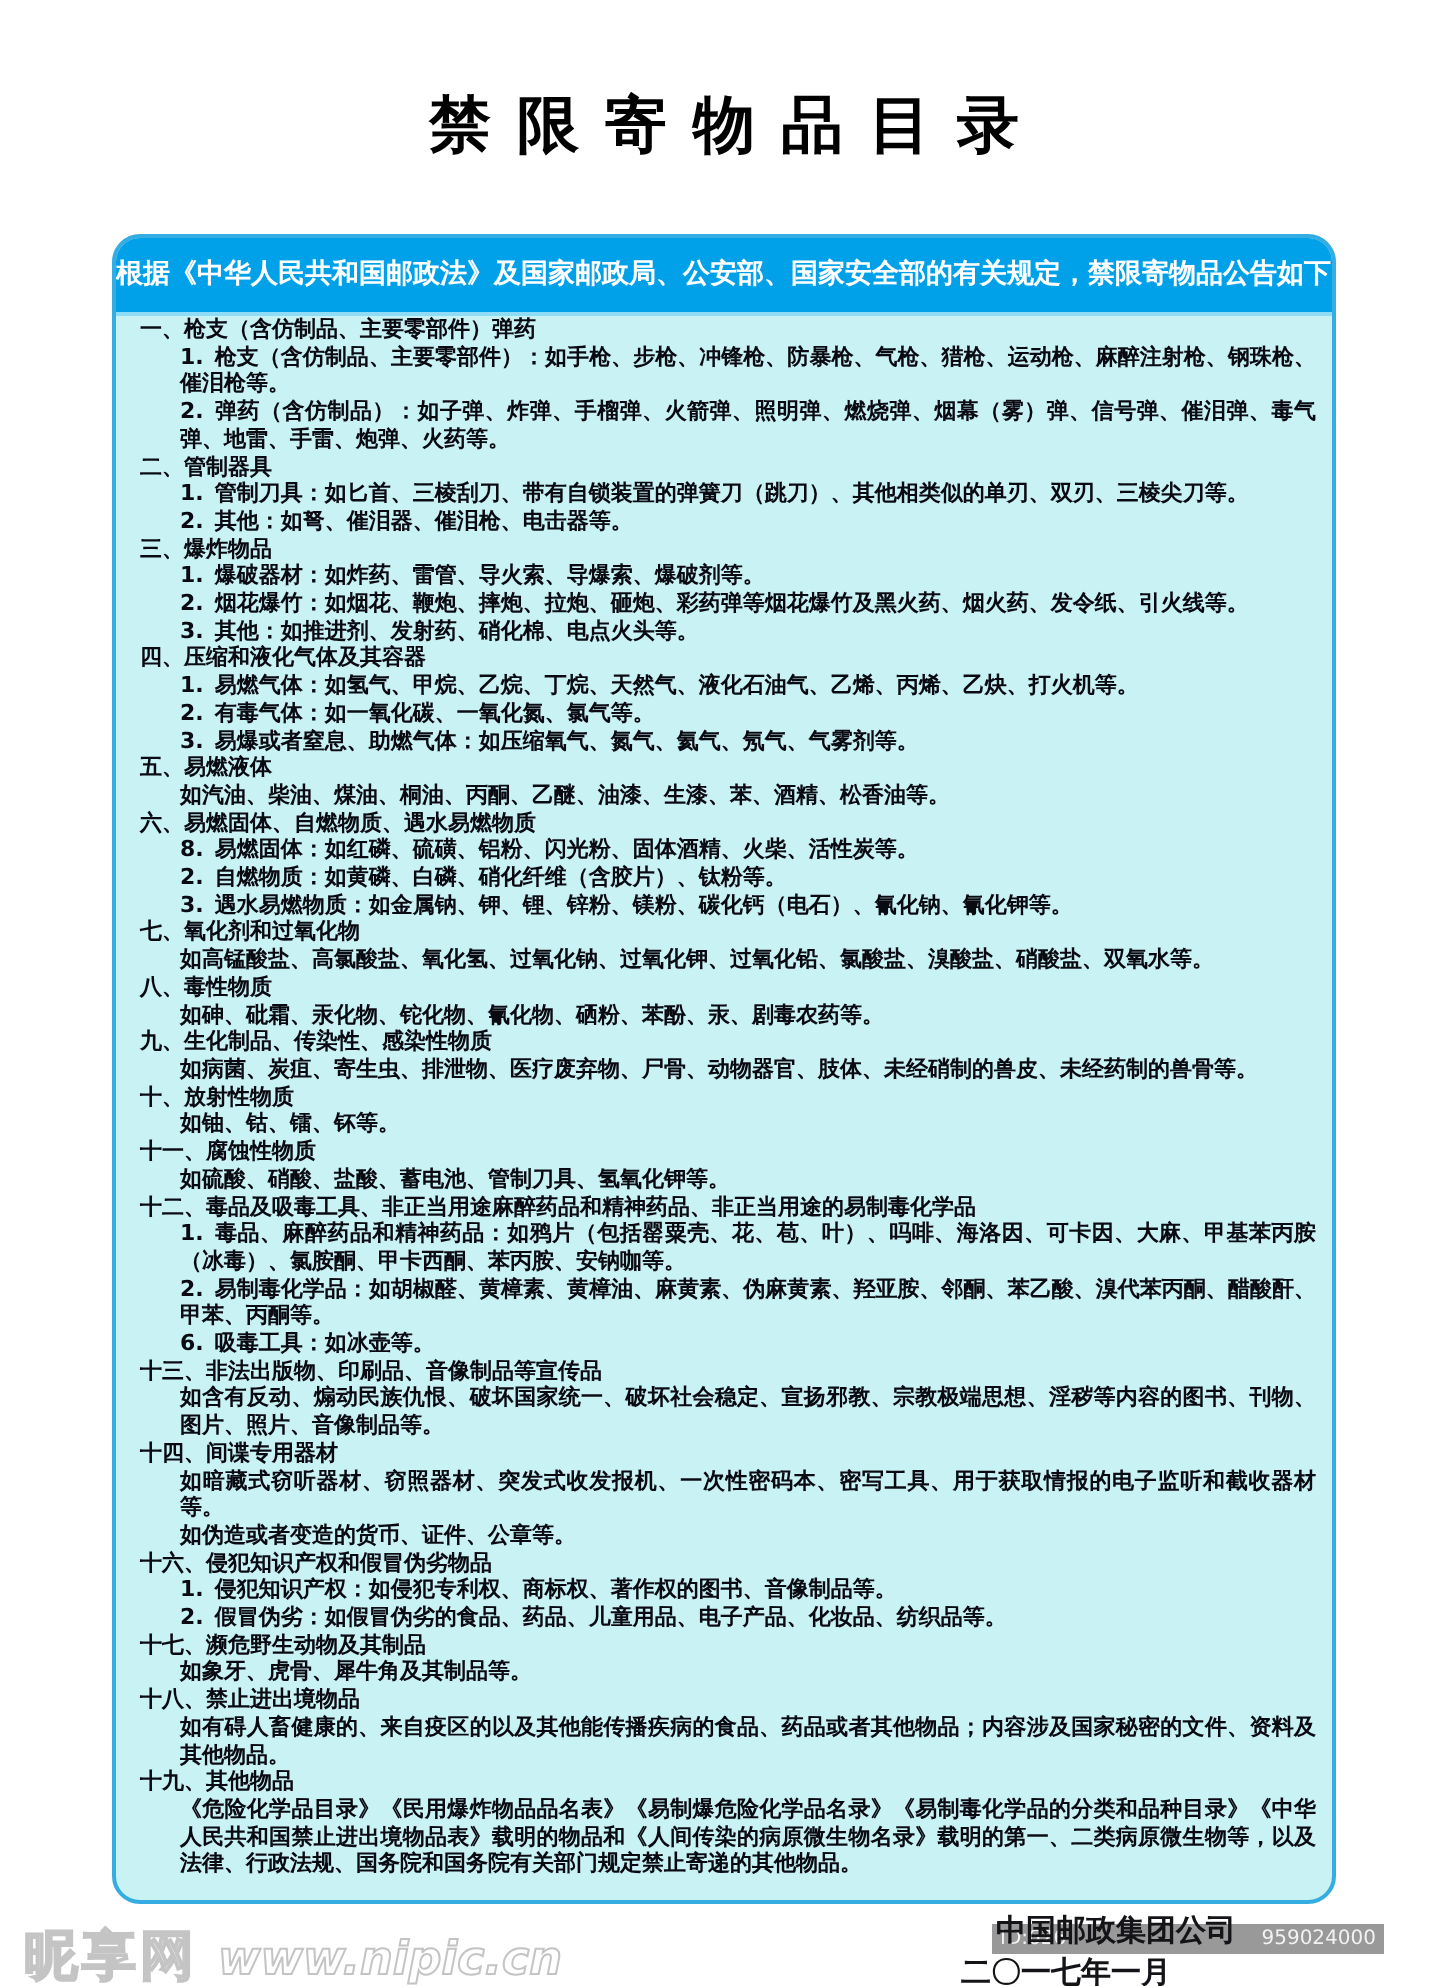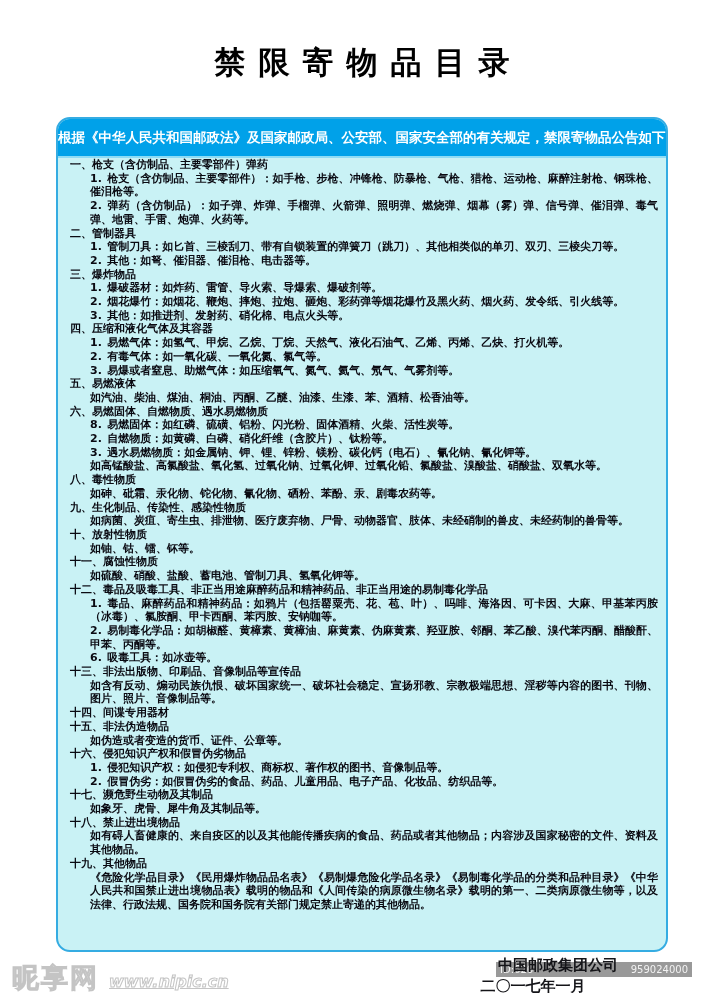--- a/index.html
+++ b/index.html
@@ -45,21 +45,21 @@
     display:flex;justify-content:space-between;
     padding:0 4px;box-sizing:border-box;white-space:nowrap;
   }
   .nipic-watermark{
     position:absolute;left:12px;top:960px;z-index:2;
     display:flex;align-items:baseline;gap:10px;
     color:#ffffff;-webkit-text-stroke:1px #c4c4c4;
     white-space:nowrap;
   }
   .nipic-logo{font-size:27px;font-weight:bold;letter-spacing:2px;}
-  .nipic-url{font-size:16px;font-weight:bold;font-style:italic;text-decoration:underline;}
+  .nipic-url{font-size:23px;font-weight:bold;font-style:italic;}
 </style>
 </head>
 <body>
 
 <div class="doc-title">禁限寄物品目录</div>
 
 <div class="panel">
   <div class="panel-header">根据《中华人民共和国邮政法》及国家邮政局、公安部、国家安全部的有关规定，禁限寄物品公告如下：</div>
   <div class="panel-body" id="list">
       <div class="sec-title">一、枪支（含仿制品、主要零部件）弹药</div>
@@ -75,37 +75,38 @@
       <div class="sec-title">四、压缩和液化气体及其容器</div>
       <div class="sec-item">1. 易燃气体：如氢气、甲烷、乙烷、丁烷、天然气、液化石油气、乙烯、丙烯、乙炔、打火机等。</div>
       <div class="sec-item">2. 有毒气体：如一氧化碳、一氧化氮、氯气等。</div>
       <div class="sec-item">3. 易爆或者窒息、助燃气体：如压缩氧气、氮气、氦气、氖气、气雾剂等。</div>
       <div class="sec-title">五、易燃液体</div>
       <div class="sec-item">如汽油、柴油、煤油、桐油、丙酮、乙醚、油漆、生漆、苯、酒精、松香油等。</div>
       <div class="sec-title">六、易燃固体、自燃物质、遇水易燃物质</div>
       <div class="sec-item">8. 易燃固体：如红磷、硫磺、铝粉、闪光粉、固体酒精、火柴、活性炭等。</div>
       <div class="sec-item">2. 自燃物质：如黄磷、白磷、硝化纤维（含胶片）、钛粉等。</div>
       <div class="sec-item">3. 遇水易燃物质：如金属钠、钾、锂、锌粉、镁粉、碳化钙（电石）、氰化钠、氰化钾等。</div>
+      <div class="sec-title">七、氧化剂和过氧化物</div>
       <div class="sec-item">如高锰酸盐、高氯酸盐、氧化氢、过氧化钠、过氧化钾、过氧化铅、氯酸盐、溴酸盐、硝酸盐、双氧水等。</div>
       <div class="sec-title">八、毒性物质</div>
       <div class="sec-item">如砷、砒霜、汞化物、铊化物、氰化物、硒粉、苯酚、汞、剧毒农药等。</div>
       <div class="sec-title">九、生化制品、传染性、感染性物质</div>
       <div class="sec-item">如病菌、炭疽、寄生虫、排泄物、医疗废弃物、尸骨、动物器官、肢体、未经硝制的兽皮、未经药制的兽骨等。</div>
       <div class="sec-title">十、放射性物质</div>
       <div class="sec-item">如铀、钴、镭、钚等。</div>
       <div class="sec-title">十一、腐蚀性物质</div>
       <div class="sec-item">如硫酸、硝酸、盐酸、蓄电池、管制刀具、氢氧化钾等。</div>
       <div class="sec-title">十二、毒品及吸毒工具、非正当用途麻醉药品和精神药品、非正当用途的易制毒化学品</div>
       <div class="sec-item">1. 毒品、麻醉药品和精神药品：如鸦片（包括罂粟壳、花、苞、叶）、吗啡、海洛因、可卡因、大麻、甲基苯丙胺（冰毒）、氯胺酮、甲卡西酮、苯丙胺、安钠咖等。</div>
       <div class="sec-item">2. 易制毒化学品：如胡椒醛、黄樟素、黄樟油、麻黄素、伪麻黄素、羟亚胺、邻酮、苯乙酸、溴代苯丙酮、醋酸酐、甲苯、丙酮等。</div>
       <div class="sec-item">6. 吸毒工具：如冰壶等。</div>
       <div class="sec-title">十三、非法出版物、印刷品、音像制品等宣传品</div>
       <div class="sec-item">如含有反动、煽动民族仇恨、破坏国家统一、破坏社会稳定、宣扬邪教、宗教极端思想、淫秽等内容的图书、刊物、图片、照片、音像制品等。</div>
       <div class="sec-title">十四、间谍专用器材</div>
-      <div class="sec-title">十五、非法伪造物品</div>
+      <div class="sec-item">如暗藏式窃听器材、窃照器材、突发式收发报机、一次性密码本、密写工具、用于获取情报的电子监听和截收器材等。</div>
       <div class="sec-item">如伪造或者变造的货币、证件、公章等。</div>
       <div class="sec-title">十六、侵犯知识产权和假冒伪劣物品</div>
       <div class="sec-item">1. 侵犯知识产权：如侵犯专利权、商标权、著作权的图书、音像制品等。</div>
       <div class="sec-item">2. 假冒伪劣：如假冒伪劣的食品、药品、儿童用品、电子产品、化妆品、纺织品等。</div>
       <div class="sec-title">十七、濒危野生动物及其制品</div>
       <div class="sec-item">如象牙、虎骨、犀牛角及其制品等。</div>
       <div class="sec-title">十八、禁止进出境物品</div>
       <div class="sec-item">如有碍人畜健康的、来自疫区的以及其他能传播疾病的食品、药品或者其他物品；内容涉及国家秘密的文件、资料及其他物品。</div>
       <div class="sec-title">十九、其他物品</div>
       <div class="sec-item">《危险化学品目录》《民用爆炸物品品名表》《易制爆危险化学品名录》《易制毒化学品的分类和品种目录》《中华人民共和国禁止进出境物品表》载明的物品和《人间传染的病原微生物名录》载明的第一、二类病原微生物等，以及法律、行政法规、国务院和国务院有关部门规定禁止寄递的其他物品。</div>

